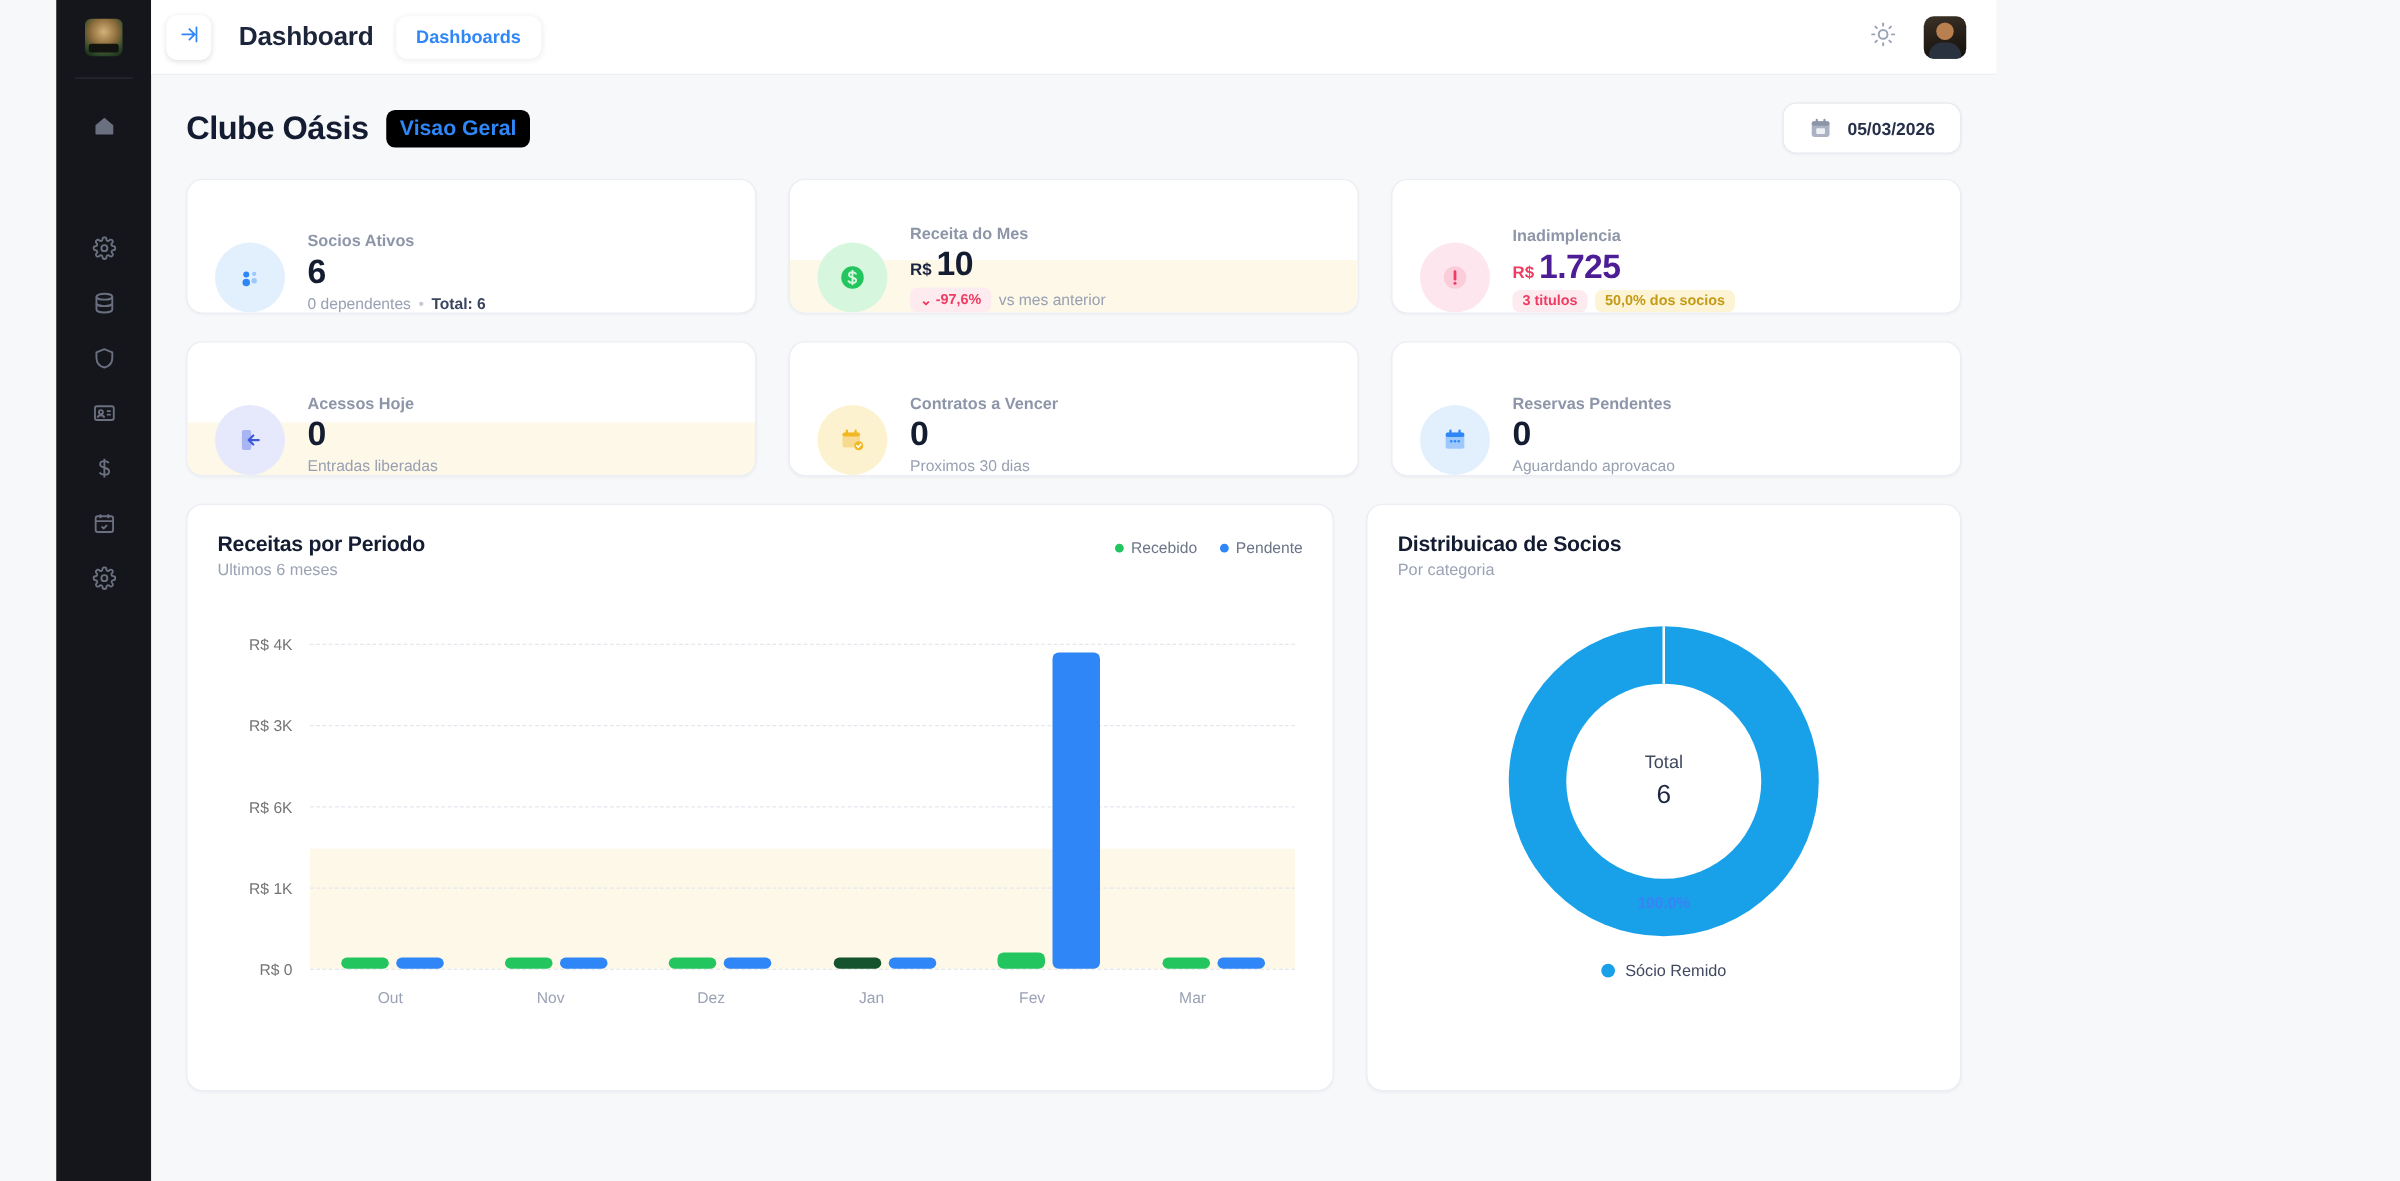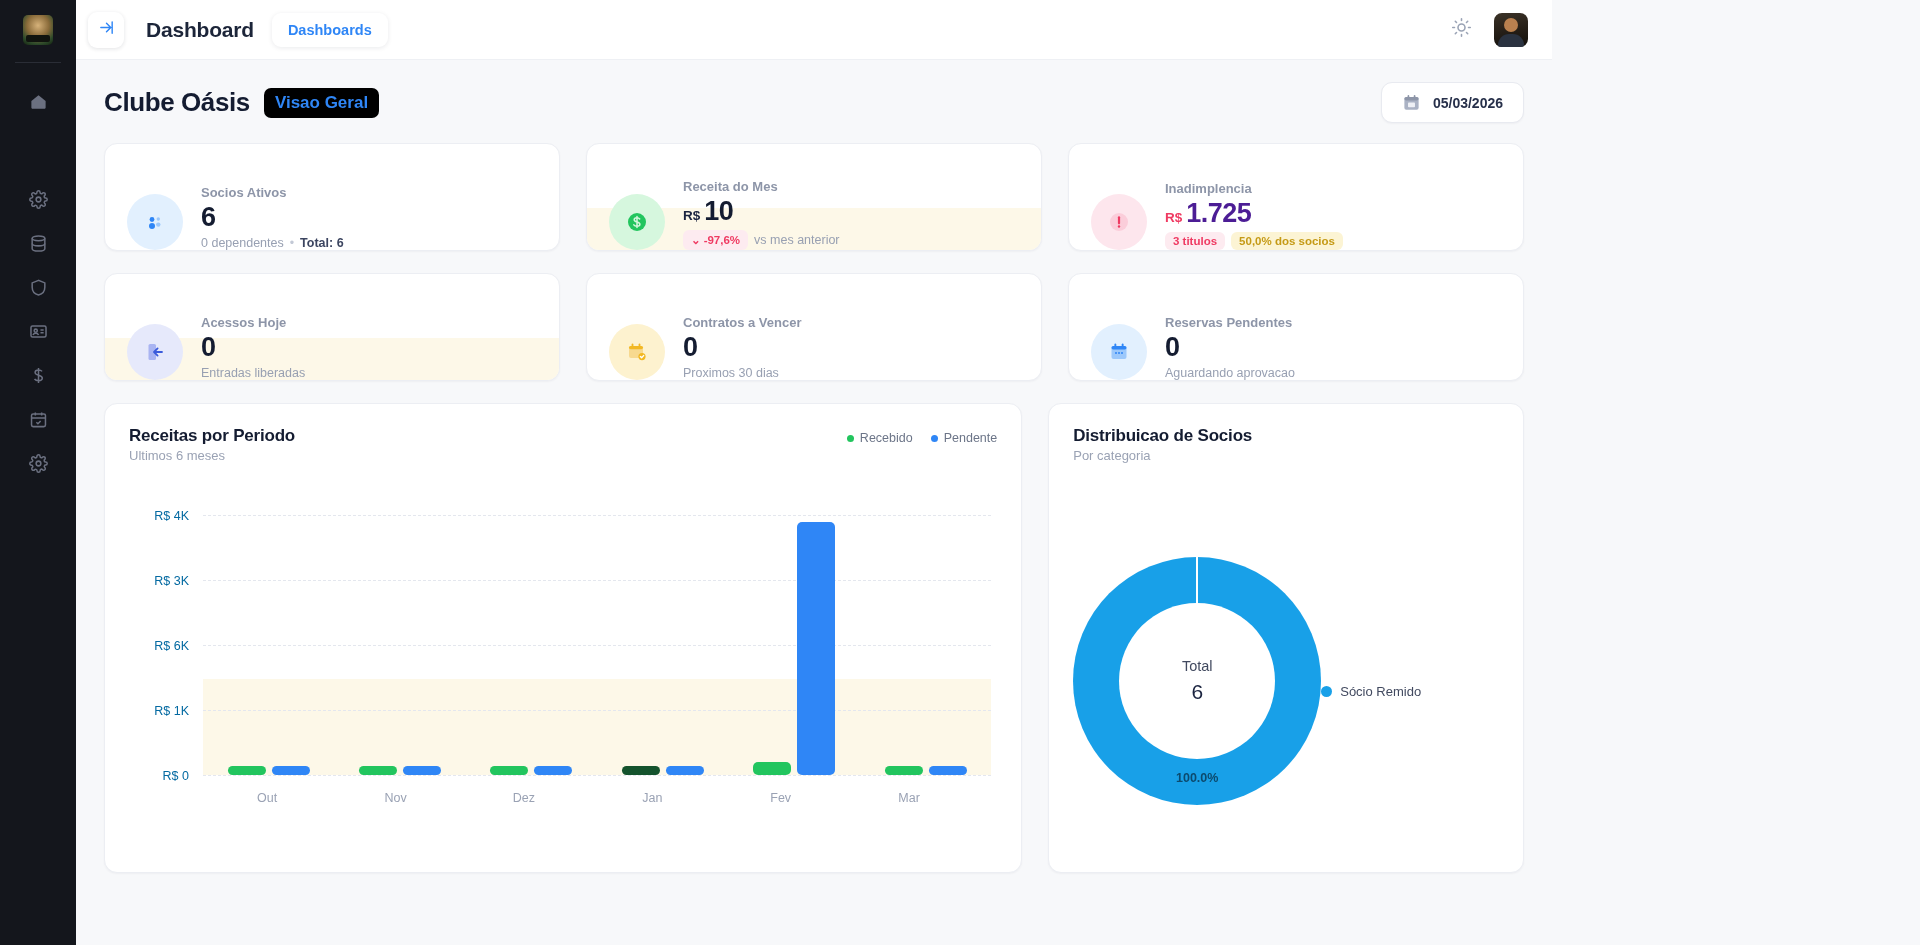--- a/index.html
+++ b/index.html
@@ -1,21 +1,21 @@
 <!DOCTYPE html>
 <html><head>
 <meta charset="utf-8">
 <style>
   * { box-sizing: border-box; margin: 0; padding: 0; }
   html, body {
     width: 1920px; height: 945px;
     font-family: "Liberation Sans", sans-serif;
     background: #f7f8fa; overflow: hidden;
   }
-  .app { display: flex; width: 1552px; height: 945px; }
+  .app { display: flex; width: 1552px; height: 945px; margin-left: 45px; }
 
   
   .sidebar {
     width: 76px; min-width: 76px; height: 945px;
     background: #14161c;
     display: flex; flex-direction: column; align-items: center;
   }
   .side-logo {
     width: 76px; height: 60px; display: flex; align-items: center; justify-content: center;
   }
@@ -140,46 +140,46 @@
   .legend { margin-left: auto; display: flex; gap: 18px; align-items: center; padding-top: 5px; }
   .legend-item { display: flex; align-items: center; gap: 6px; font-size: 12.5px; color: #6c7588; }
   .legend-dot { width: 7px; height: 7px; border-radius: 50%; }
 
   
   .chart-wrap { position: relative; margin-top: 26px; height: 330px; }
   .plot { position: absolute; left: 74px; right: 6px; top: 0; bottom: 44px; }
   .grid-line { position: absolute; left: 0; right: 0; border-top: 1px dashed #e4e7ee; }
   .ytick {
     position: absolute; right: 100%; margin-right: 14px; transform: translateY(-50%);
-    font-size: 12.5px; color: #0369a1; white-space: nowrap;
+    font-size: 12.5px; color: #737373; white-space: nowrap;
   }
   .bottom-band { position: absolute; left: 0; right: 0; bottom: 0; height: 96px; background: #fdf8e8; z-index: 0; }
   .bars { position: absolute; left: 0; right: 0; bottom: 0; top: 0; display: flex; align-items: flex-end; z-index: 1; }
   .group { flex: 1; display: flex; align-items: flex-end; justify-content: center; gap: 6px; height: 100%; position: relative; }
   .bar { width: 38px; border-radius: 5px; }
   .bar.recebido { background: #22c55e; }
   .bar.pendente { background: #2f86f6; }
   .bar.dark { background: #14532d; }
   .xlabels { position: absolute; left: 74px; right: 24px; bottom: 14px; display: flex; z-index: 2; }
   .xlabel { flex: 1; text-align: center; font-size: 12.5px; color: #9aa2b4; }
 
   
-  .donut-wrap { position: relative; margin-top: 38px; height: 360px; display: flex; flex-direction: row; align-items: center; }
+  .donut-wrap { position: relative; margin-top: 38px; height: 360px; display: flex; flex-direction: column; align-items: center; }
   .donut { position: relative; width: 248px; height: 248px; }
   .donut .ring { position: absolute; inset: 0; border-radius: 50%; }
   .donut .hole {
     position: absolute; inset: 46px; border-radius: 50%; background: #fff;
     display: flex; flex-direction: column; align-items: center; justify-content: center;
   }
   .donut .notch { position: absolute; left: 50%; top: 0; width: 2px; height: 46px; background: #fff; transform: translateX(-50%); }
   .donut-total-label { font-size: 14.5px; color: #41495f; }
   .donut-total-value { font-size: 21px; color: #1b2440; margin-top: 6px; }
   .donut-pct {
     position: absolute; left: 50%; bottom: 20px; transform: translateX(-50%);
-    font-size: 12.5px; font-weight: 700; color: #0c4a6e;
+    font-size: 12.5px; font-weight: 700; color: #3b82f6;
   }
   .donut-legend { display: flex; align-items: center; gap: 8px; margin-top: 20px; font-size: 13px; color: #41495f; }
   .donut-legend .legend-dot { width: 11px; height: 11px; }
 </style>
 </head>
 <body>
 
 <div class="app">
 
   <nav class="sidebar">

